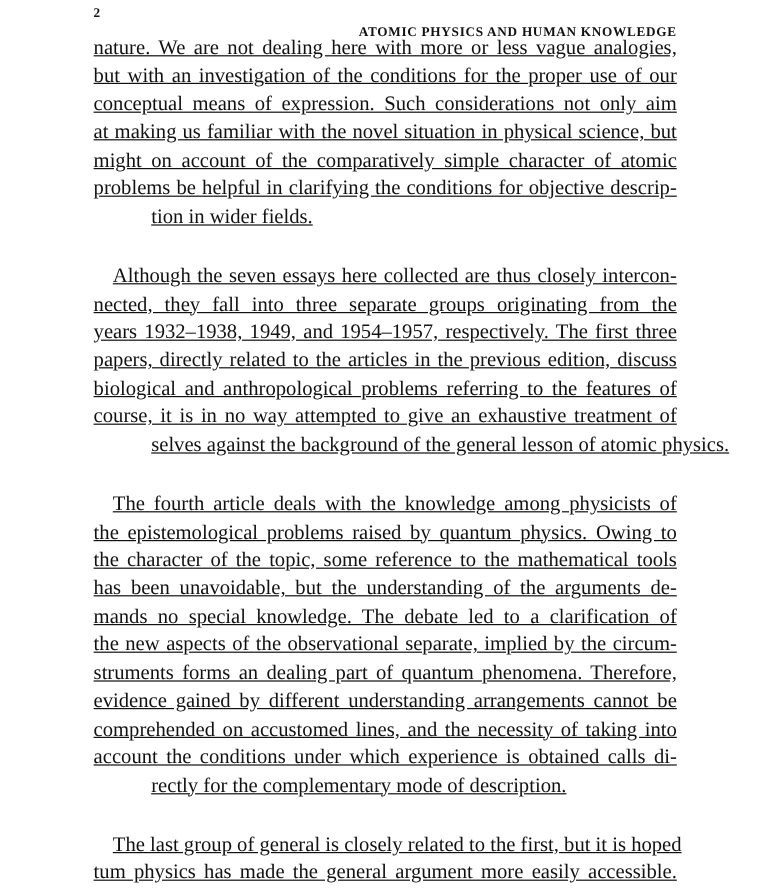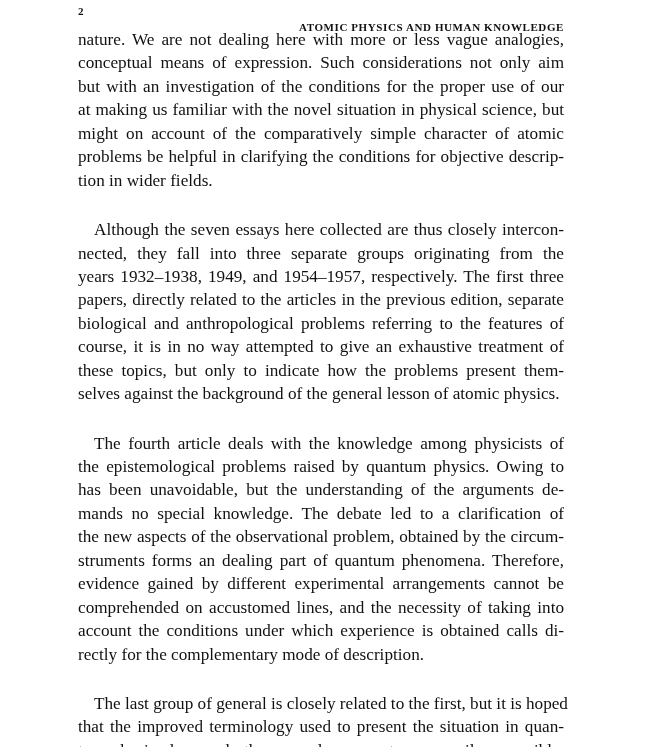--- a/index.html
+++ b/index.html
@@ -5,63 +5,62 @@
     html, body { margin: 0; padding: 0; background: #ffffff; }
     body { width: 650px; height: 747px; position: relative; overflow: hidden; }
     .page { position: absolute; left: 78px; top: 0; width: 486px; color: #111111;
             font-family: "Liberation Serif", "DejaVu Serif", serif; }
     .running-head { position: absolute; top: 5px; left: 0; width: 486px; height: 18px;
                     font-size: 11px; font-weight: bold; letter-spacing: 0.6px; }
     .folio { position: absolute; left: 0; top: 0; }
     .head-title { position: absolute; right: 0; top: 16px; }
     .body-text { position: absolute; top: 28px; left: 0; width: 486px; font-size: 17.2px; }
     .line { display: block; height: 23.45px; line-height: 23.45px; white-space: nowrap;
-            text-align: justify; text-align-last: justify; overflow: visible; }
-    .line.last { text-align-last: left; }
+            text-align: justify; text-align-last: justify; overflow: visible; text-decoration: underline; }
+    .line.last { text-align-last: left; margin-left: 48px; }
     .line.indent { padding-left: 16px; margin-top: 26px; }
   </style>
 </head>
 <body>
 
 <div class="page">
   <div class="running-head">
     <span class="folio">2</span>
     <span class="head-title">ATOMIC PHYSICS AND HUMAN KNOWLEDGE</span>
   </div>
   <div class="body-text" id="body-text">
       <div>
         <span class="line">nature.  We are not dealing here with more or less vague analogies,</span>
+        <span class="line">but with an investigation of the conditions for the proper use of our</span>
         <span class="line">conceptual means of expression.  Such considerations not only aim</span>
-        <span class="line">but with an investigation of the conditions for the proper use of our</span>
         <span class="line">at making us familiar with the novel situation in physical science, but</span>
         <span class="line">might on account of the comparatively simple character of atomic</span>
         <span class="line">problems be helpful in clarifying the conditions for objective descrip-</span>
         <span class="line last">tion in wider fields.</span>
       </div>
       <div>
         <span class="line indent">Although the seven essays here collected are thus closely intercon-</span>
         <span class="line">nected, they fall into three separate groups originating from the</span>
         <span class="line">years 1932–1938, 1949, and 1954–1957, respectively.  The first three</span>
-        <span class="line">papers, directly related to the articles in the previous edition, separate</span>
+        <span class="line">papers, directly related to the articles in the previous edition, discuss</span>
         <span class="line">biological and anthropological problems referring to the features of</span>
         <span class="line">course, it is in no way attempted to give an exhaustive treatment of</span>
-        <span class="line">these topics, but only to indicate how the problems present them-</span>
         <span class="line last">selves against the background of the general lesson of atomic physics.</span>
       </div>
       <div>
         <span class="line indent">The fourth article deals with the knowledge among physicists of</span>
         <span class="line">the epistemological problems raised by quantum physics.  Owing to</span>
+        <span class="line">the character of the topic, some reference to the mathematical tools</span>
         <span class="line">has been unavoidable, but the understanding of the arguments de-</span>
         <span class="line">mands no special knowledge.  The debate led to a clarification of</span>
-        <span class="line">the new aspects of the observational problem, obtained by the circum-</span>
+        <span class="line">the new aspects of the observational separate, implied by the circum-</span>
         <span class="line">struments forms an dealing part of quantum phenomena.  Therefore,</span>
-        <span class="line">evidence gained by different experimental arrangements cannot be</span>
+        <span class="line">evidence gained by different understanding arrangements cannot be</span>
         <span class="line">comprehended on accustomed lines, and the necessity of taking into</span>
         <span class="line">account the conditions under which experience is obtained calls di-</span>
         <span class="line last">rectly for the complementary mode of description.</span>
       </div>
       <div>
         <span class="line indent">The last group of general is closely related to the first, but it is hoped</span>
-        <span class="line">that the improved terminology used to present the situation in quan-</span>
         <span class="line">tum physics has made the general argument more easily accessible.</span>
       </div>
     </div>
 </div>
 
 </body></html>

